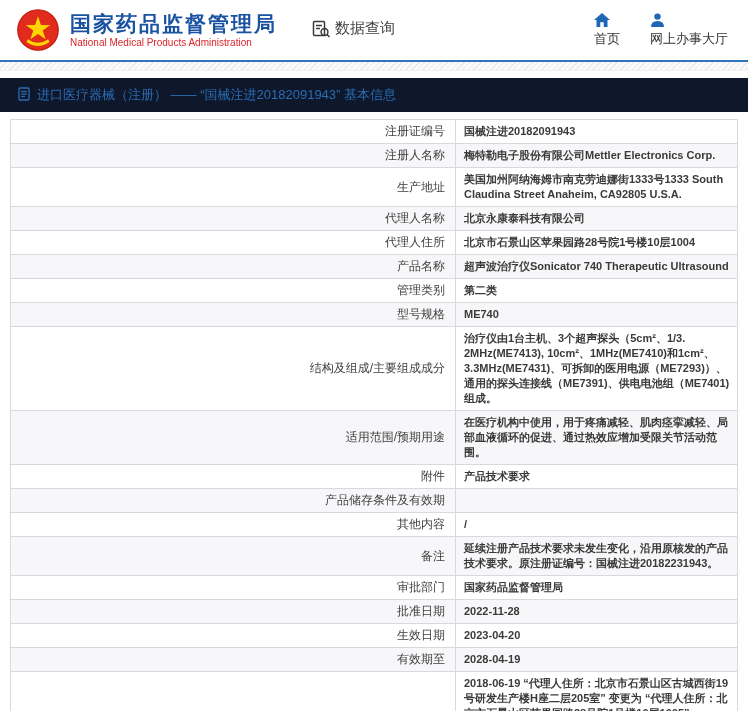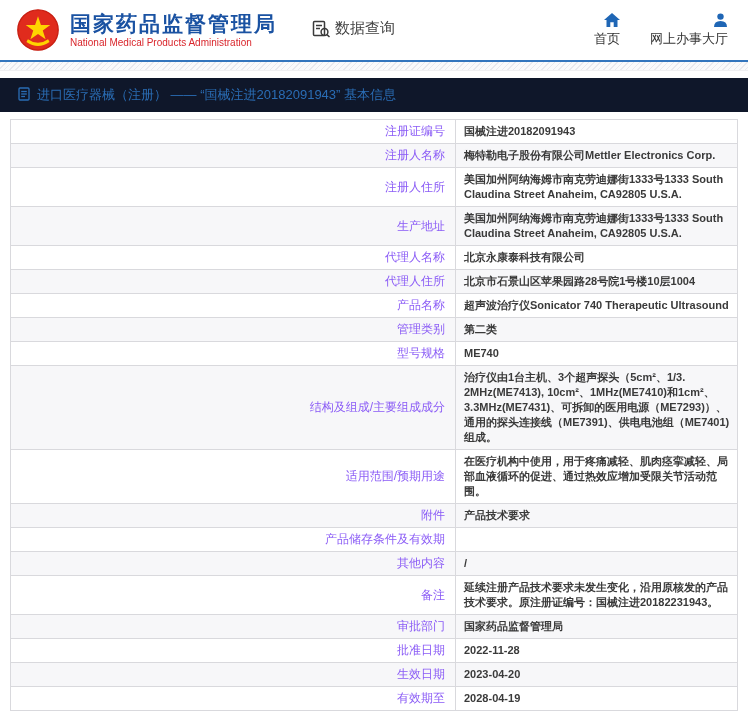--- a/index.html
+++ b/index.html
@@ -21,21 +21,21 @@
     font-size:21px; font-weight:bold; color:#1a52a2;
     letter-spacing:2px; line-height:1.15;
   }
   .agency-subtitle { font-size:10px; color:#d9262c; margin-top:1px; }
   .nav-query {
     display:flex; align-items:flex-start; gap:4px; margin-left:34px;
     font-size:15px; color:#404040; cursor:pointer;
   }
   .header-right { margin-left:auto; display:flex; gap:30px; padding-right:6px; }
   .nav-stack {
-    display:flex; flex-direction:column; align-items:flex-end; gap:2px;
+    display:flex; flex-direction:column; align-items:flex-start; gap:2px;
     font-size:13px; color:#333; cursor:pointer;
   }
   .nav-stack svg { display:block; }
 
   
   .blue-rule { height:2px; background:#3375bd; }
   .hatch-strip {
     height:9px;
     background:repeating-linear-gradient(135deg,#e9e9ee 0px,#e9e9ee 1px,#fafafb 1px,#fafafb 4px);
     border-bottom:1px solid #f0f0f2;
@@ -53,21 +53,21 @@
   .table-wrap { margin:7px 10px 10px; }
   table.info-table {
     width:100%; border-collapse:collapse; table-layout:fixed;
     font-size:11px;
   }
   table.info-table td {
     border:1px solid #d9d9dd; vertical-align:middle;
     line-height:15px;
   }
   td.cell-label {
-    width:445px; text-align:right; color:#8b5cf6;
+    width:445px; text-align:right; color:#404040;
     padding:4px 10px 4px 6px; white-space:nowrap;
     font-size:12px;
   }
   td.cell-value {
     color:#3a3a3a; padding:4px 6px 4px 8px;
     word-break:break-word; white-space:pre-line;font-weight:bold;
   }
   tr:nth-child(even) td { background:#f7f7f9; }
 </style>
 </head>
@@ -139,24 +139,20 @@
     <tbody>
         <tr>
           <td class="cell-label">注册证编号</td>
           <td class="cell-value">国械注进20182091943</td>
         </tr>
         <tr>
           <td class="cell-label">注册人名称</td>
           <td class="cell-value">梅特勒电子股份有限公司Mettler Electronics Corp.</td>
         </tr>
         <tr>
-          <td class="cell-label">注册人住所</td>
-          <td class="cell-value">美国加州阿纳海姆市南克劳迪娜街1333号1333 South Claudina Street Anaheim, CA92805 U.S.A.</td>
-        </tr>
-        <tr>
           <td class="cell-label">生产地址</td>
           <td class="cell-value">美国加州阿纳海姆市南克劳迪娜街1333号1333 South Claudina Street Anaheim, CA92805 U.S.A.</td>
         </tr>
         <tr>
           <td class="cell-label">代理人名称</td>
           <td class="cell-value">北京永康泰科技有限公司</td>
         </tr>
         <tr>
           <td class="cell-label">代理人住所</td>
           <td class="cell-value">北京市石景山区苹果园路28号院1号楼10层1004</td>

